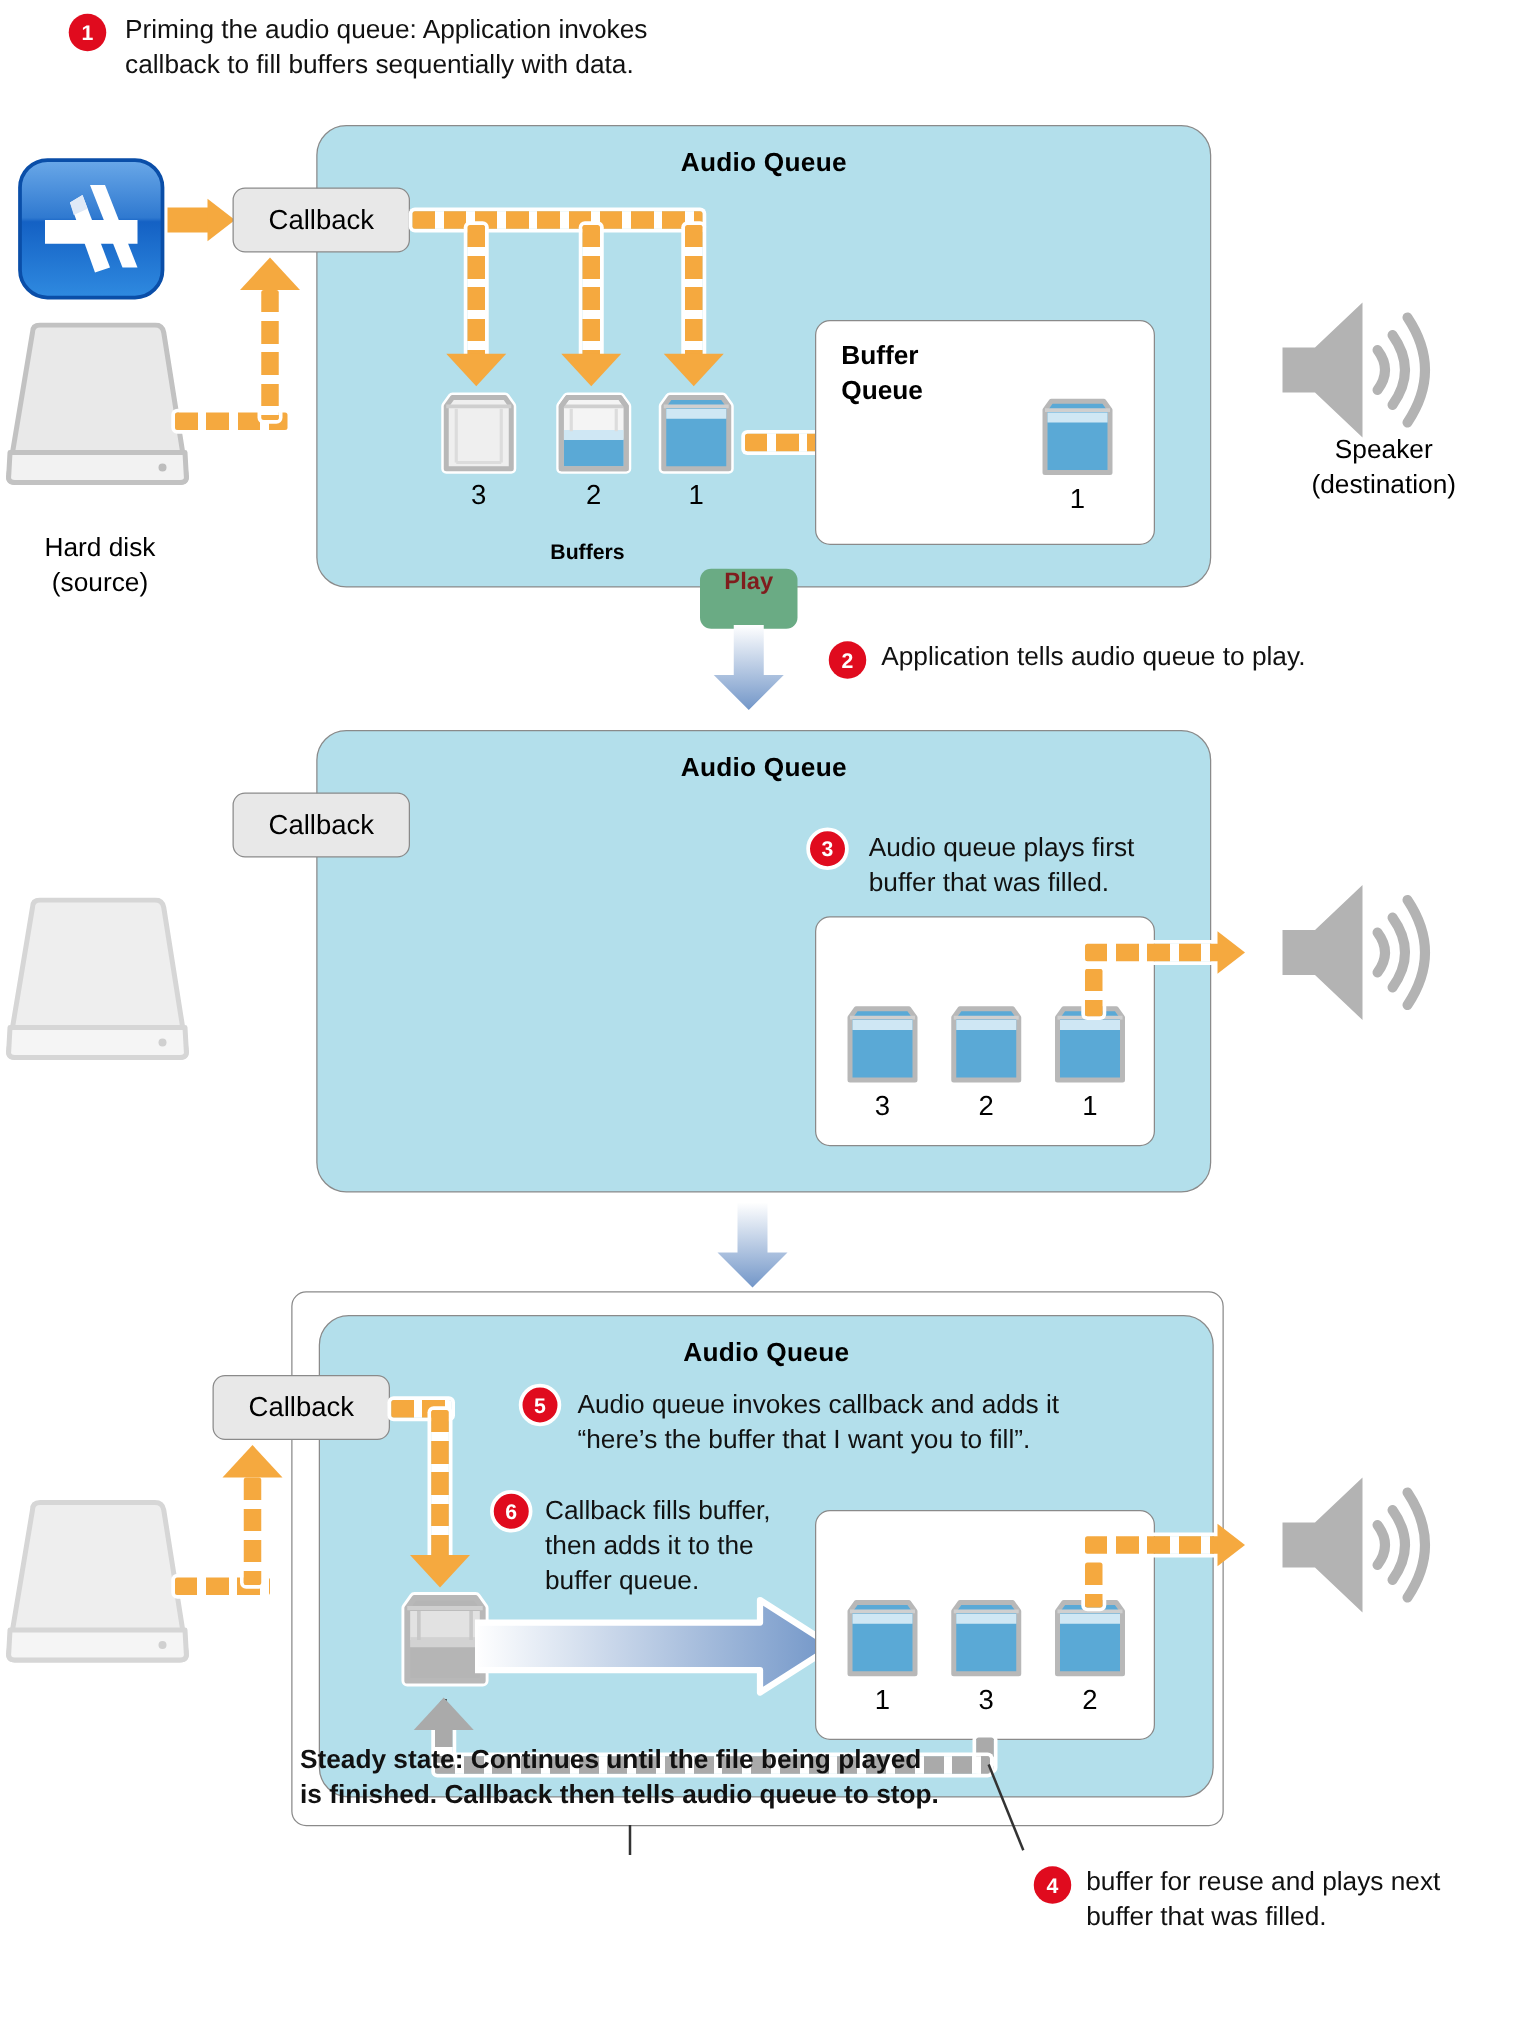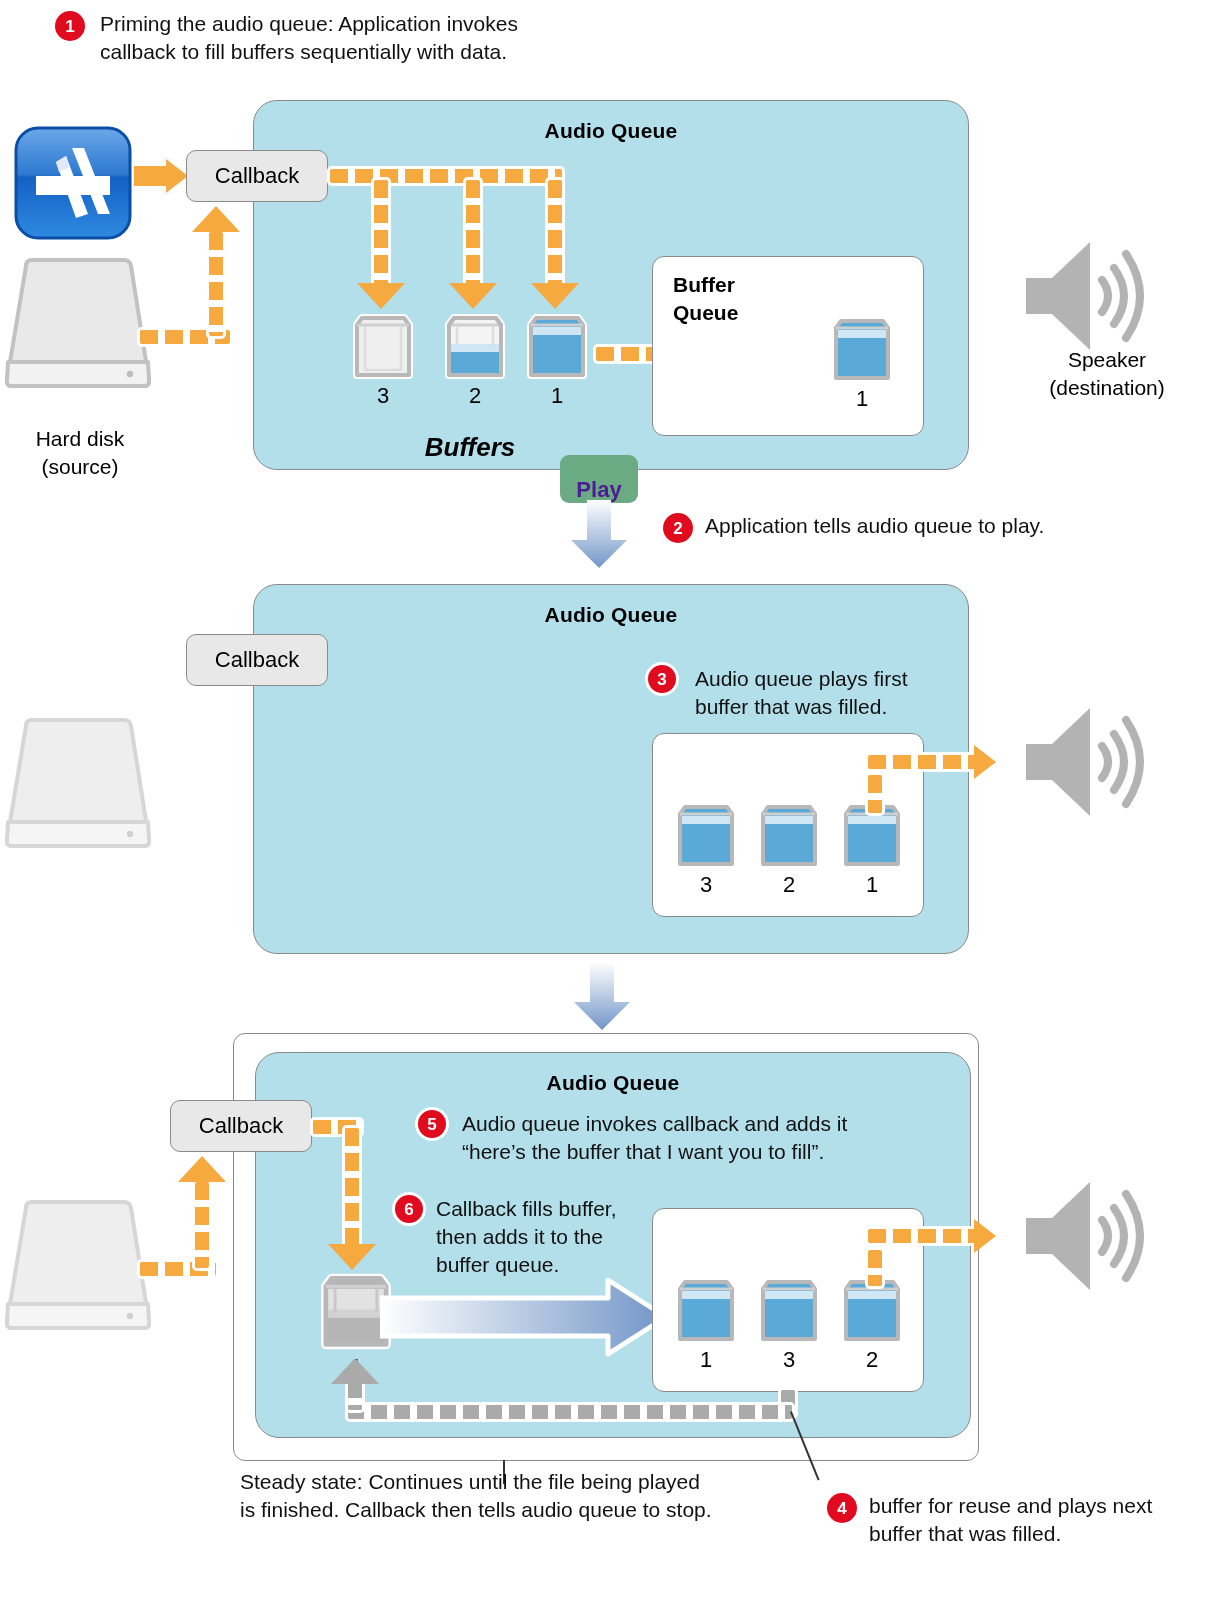--- a/index.html
+++ b/index.html
@@ -81,22 +81,22 @@
   .tri-u{position:absolute;width:0;height:0;
     border-left:24px solid transparent;border-right:24px solid transparent;
     border-bottom:26px solid #f5a93f;}
   .tri-u.g{border-bottom-color:#aaaaaa;}
 
   .hardstem{position:absolute;background:#f5a93f;}
 
   
   .playbtn{
     position:absolute;background:#6aab84;border-radius:9px;
-    color:#4c1d95;font-weight:bold;font-size:22px;
-    display:flex;align-items:flex-end;justify-content:center;
+    color:#7f1d1d;font-weight:bold;font-size:19px;
+    display:flex;align-items:flex-start;justify-content:center;
   }
 
   
   .bigdown{position:absolute;}
 
   
   .spk{position:absolute;}
   .spk-label{position:absolute;width:100%;text-align:center;
     font-size:21px;line-height:28px;}
 
@@ -204,21 +204,21 @@
 </div>
 <div class="buf" style="left:526px;top:313px;">
   <svg width="62" height="68" viewBox="0 0 62 68">
     <path d="M5 12 L10 5 L52 5 L57 12 L57 62 L5 62 Z" fill="#ffffff" stroke="#ffffff" stroke-width="8" stroke-linejoin="round"></path>
     <path d="M5 12 L10 5 L52 5 L57 12 L57 62 L5 62 Z" fill="#5aa9d6" stroke="#b8b8b8" stroke-width="4" stroke-linejoin="round"></path>
     <rect x="7" y="14" width="48" height="8" fill="#cfe7f4"></rect>
     <path d="M5 12 L57 12" stroke="#cfcfcf" stroke-width="3" fill="none"></path>
   </svg>
   <div class="buf-num" style="top:70px;">1</div>
 </div>
-<div style="position:absolute;left:400px;top:432px;width:140px;text-align:center;font-weight:bold;font-size:26px;font-style:italic;">Buffers</div>
+<div style="position:absolute;left:400px;top:432px;width:140px;text-align:center;font-weight:bold;font-size:17px;">Buffers</div>
 
 <div class="dashH o" style="left:596px;top:347px;width:216px;"></div>
 <div class="arrR" style="left:810px;top:337px;"></div>
 
 <div class="bq" style="left:652px;top:256px;width:272px;height:180px;">
   <div class="bq-title" style="left:20px;top:14px;">
     <div>Buffer</div>
     <div>Queue</div>
   </div>
   <div class="buf" style="left:178px;top:59px;">
@@ -463,16 +463,16 @@
 
 <div class="badge" style="left:827px;top:1493px;">
   <span>4</span>
 </div>
 <div class="caption" style="left:869px;top:1492px;width:350px;">
   <div>buffer for reuse and plays next</div>
   <div>buffer that was filled.</div>
 </div>
 
 <div class="leader" style="left:503px;top:1460px;width:2px;height:24px;"></div>
-<div class="caption" style="left:240px;top:1468px;width:560px;">
+<div class="caption" style="left:240px;top:1394px;width:560px;font-weight:bold;">
   <div>Steady state: Continues until the file being played</div>
   <div>is finished. Callback then tells audio queue to stop.</div>
 </div>
 
 </body></html>

